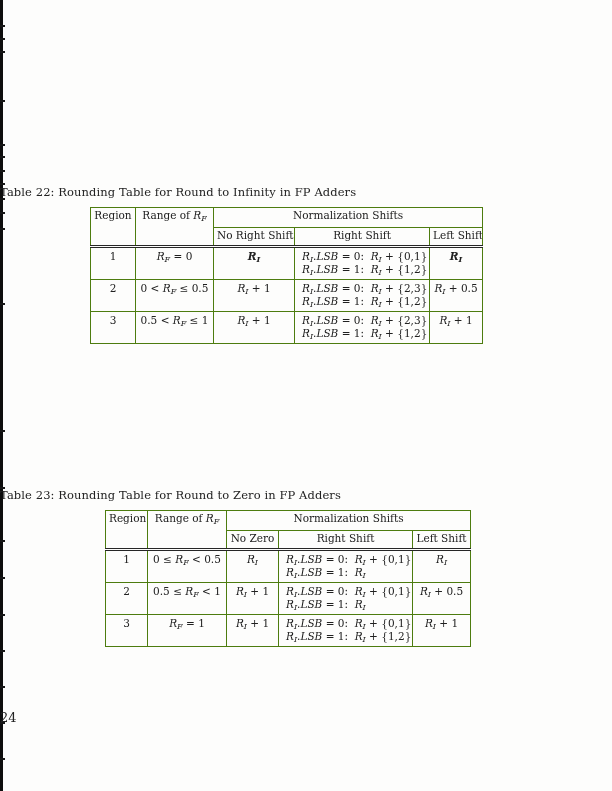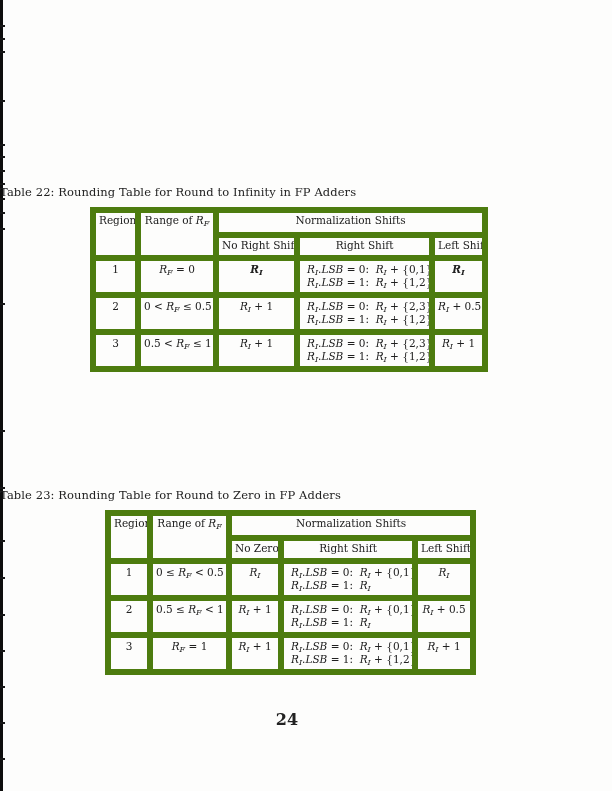--- a/index.html
+++ b/index.html
@@ -16,36 +16,36 @@
   .tick{position:absolute;left:0;height:2px;width:5px;background:#161616;}
   .caption{
     position:absolute;left:0;width:612px;
     font-size:11.5px;letter-spacing:.1px;color:#222;
   }
   .rtable{
     position:absolute;border-collapse:collapse;table-layout:fixed;
     font-size:10.5px;color:#202020;
   }
   .rtable td{
-    border:6px solid #4d7c0f;overflow:hidden;white-space:nowrap;
+    border:1px solid #4d7c0f;overflow:hidden;white-space:nowrap;
     vertical-align:top;padding:1px 3px 2px;line-height:13px;
   }
   .rtable tr.h1 td{height:16px;}
   .rtable tr.h2 td{height:14px;}
   .rtable tr.b td{height:27px;padding-top:2px;}
   .rtable td.dbl{border-bottom:3px double #262626;}
   .c{text-align:center;}
   .l{text-align:left;}
   .rs{padding-left:7px !important;}
   .math i{font-style:italic;}
   sub{font-size:8px;vertical-align:-2px;line-height:0;}
   .bold{font-weight:bold;}
   .pagenum{
-    position:absolute;left:0;top:710px;width:574px;text-align:center;
-    font-size:16px;color:#222;font-weight:bold;
+    position:absolute;left:0;top:710px;width:574px;
+    font-size:13px;color:#222;
   }
 </style>
 </head>
 <body>
 
 <div class="edge-strip"></div>
 <div class="tick" style="top:25px"></div>
 <div class="tick" style="top:38px"></div>
 <div class="tick" style="top:51px"></div>
 <div class="tick" style="top:100px"></div>

